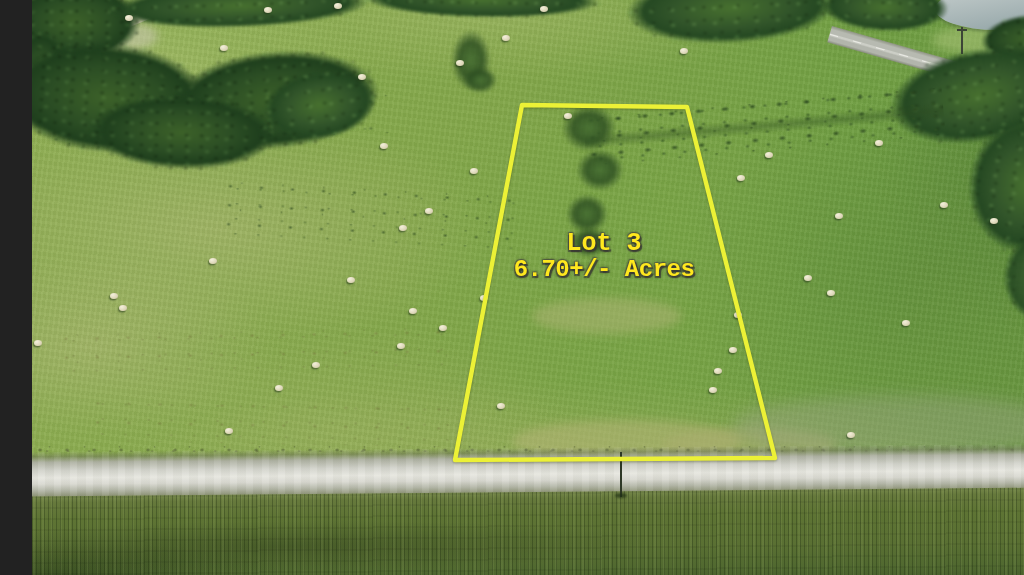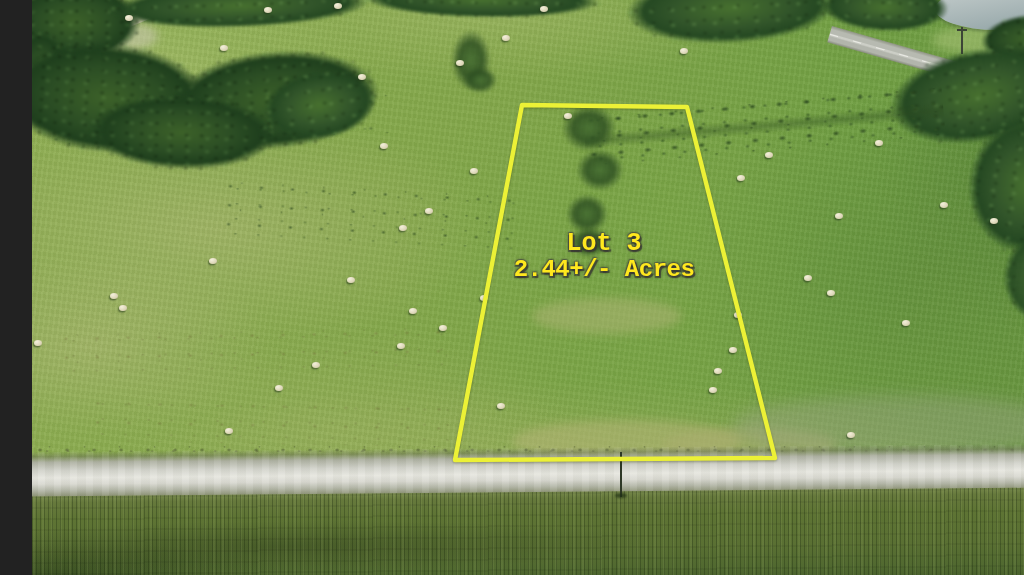--- a/index.html
+++ b/index.html
@@ -234,15 +234,15 @@
       <div class="bale" style="left: 677px; top: 387px;"></div>
     </div>
   <div class="pole"></div>
 
   <svg class="overlay" viewBox="0 0 1024 575">
     <polygon fill="none" stroke-width="4.4" stroke-linejoin="round" style="filter:drop-shadow(0 1px 1px rgba(40,50,0,.35));" points="490,105 655,107 743,458 423,460" stroke="#ecf136"></polygon>
   </svg>
 
   <div class="lot-label" style="color: rgb(255, 232, 30);">
     <span class="l1">Lot 3</span>
-    <span class="l2">2.44+/- Acres</span>
+    <span class="l2">6.70+/- Acres</span>
   </div>
 </div>
 
 </body></html>

